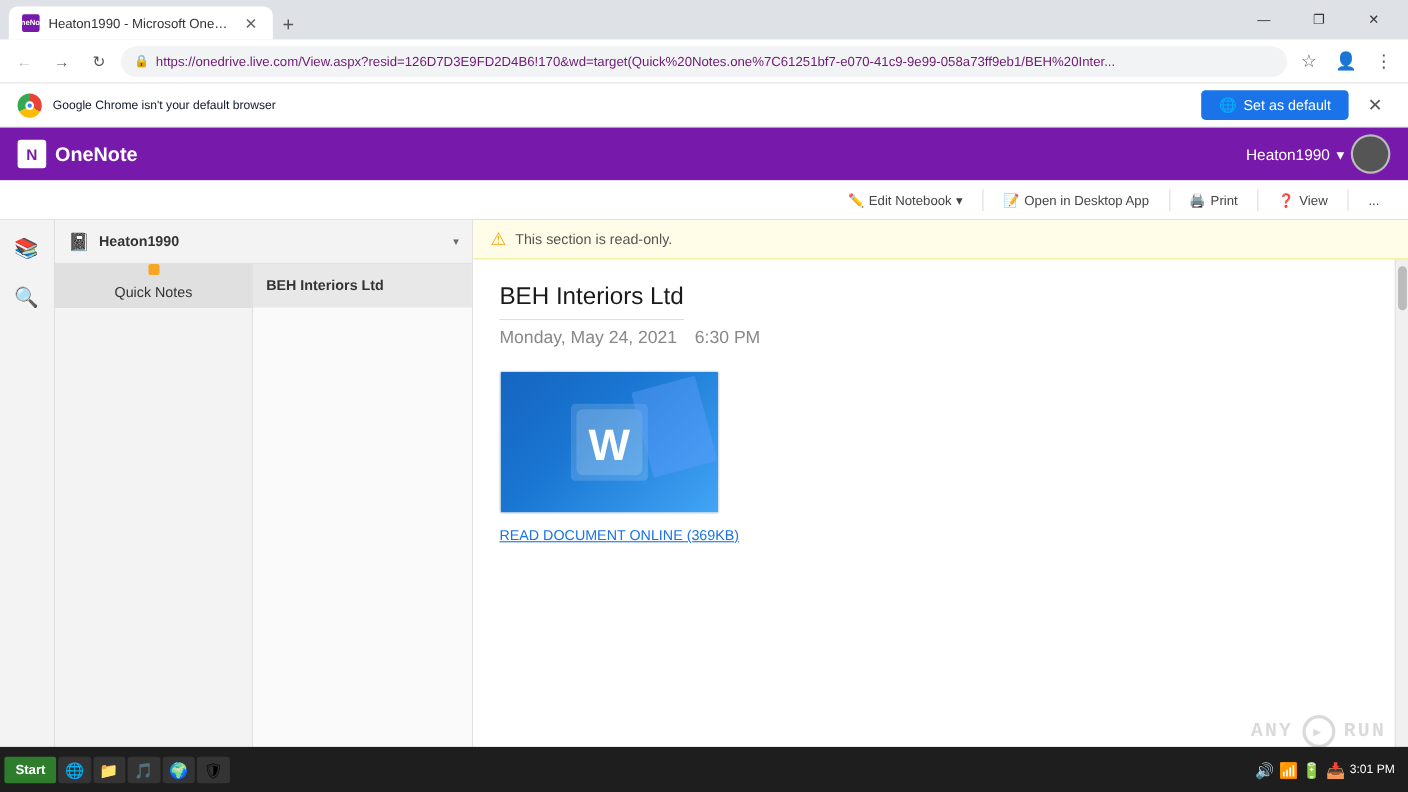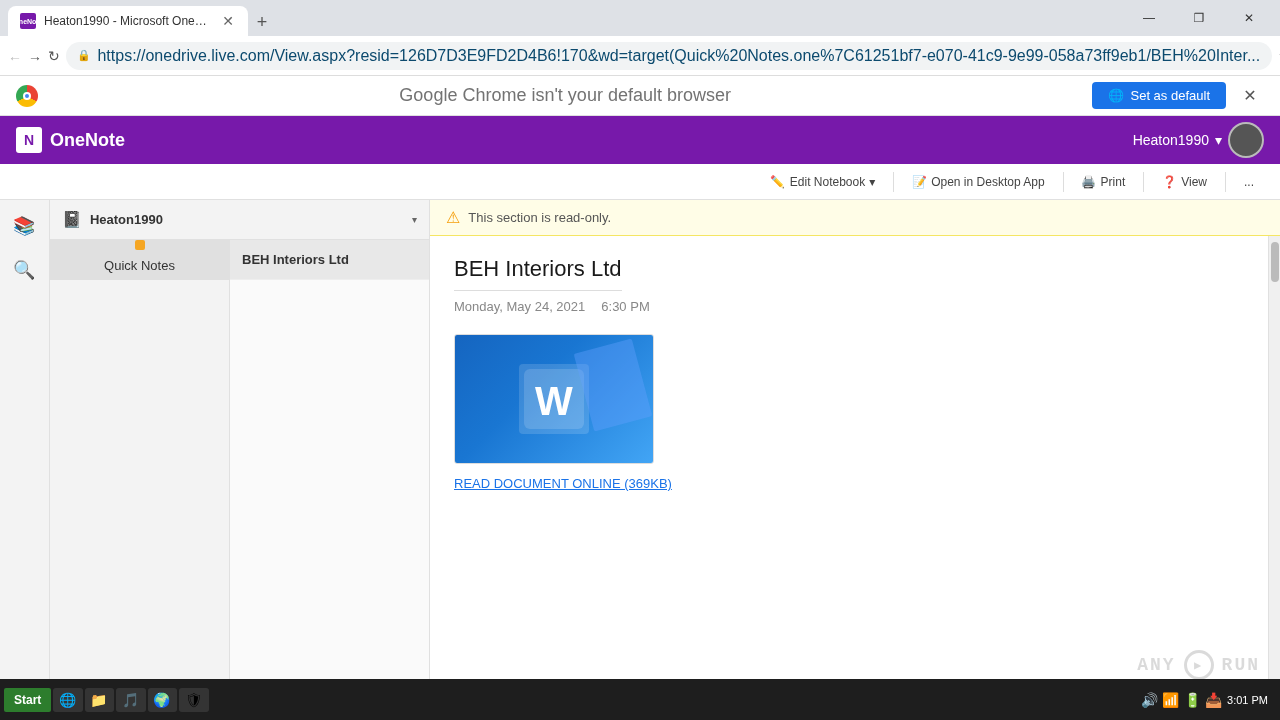--- a/index.html
+++ b/index.html
@@ -82,21 +82,21 @@
       background: #f1f3f4;
       border-radius: 14px;
       display: flex;
       align-items: center;
       padding: 0 12px;
       gap: 6px;
       font-size: 12px;
       color: #333;
     }
     .lock-icon { color: #555; font-size: 11px; }
-    .address-text { flex: 1; white-space: nowrap; overflow: hidden; text-overflow: ellipsis; font-size: 16px; color: #0c4a6e; }
+    .address-text { flex: 1; white-space: nowrap; overflow: hidden; text-overflow: ellipsis; font-size: 12px; color: #701a75; }
     .star-btn, .profile-btn, .menu-btn {
       width: 28px; height: 28px;
       border: none; background: transparent;
       border-radius: 50%; cursor: pointer;
       display: flex; align-items: center; justify-content: center;
       color: #555; font-size: 16px;
     }
 
     
     .default-browser-banner {
@@ -114,21 +114,21 @@
       background: conic-gradient(#ea4335 0deg 120deg, #fbbc04 120deg 240deg, #34a853 240deg 360deg);
       position: relative;
       display: flex; align-items: center; justify-content: center;
     }
     .chrome-logo-inner {
       width: 8px; height: 8px;
       background: #4285f4;
       border-radius: 50%;
       border: 2px solid white;
     }
-    .banner-text { flex: 1; font-size: 18px; color: #737373; text-align: center; }
+    .banner-text { flex: 1; font-size: 11px; color: #0f172a; }
     .set-default-btn {
       background: #1a73e8;
       color: white;
       border: none;
       border-radius: 4px;
       padding: 6px 16px;
       font-size: 13px;
       cursor: pointer;
       display: flex; align-items: center; gap: 6px;
     }
@@ -303,21 +303,21 @@
     .note-title {
       font-size: 22px;
       font-weight: 400;
       color: #1a1a1a;
       margin-bottom: 8px;
       padding-bottom: 8px;
       border-bottom: 1px solid #ddd;
       display: inline-block;
     }
     .note-metadata {
-      font-size: 13px;
+      font-size: 16px;
       color: #888;
       margin-bottom: 20px;
       display: flex;
       gap: 16px;
     }
     .word-attachment {
       width: 200px;
       height: 130px;
       border: 1px solid #ddd;
       border-radius: 3px;

